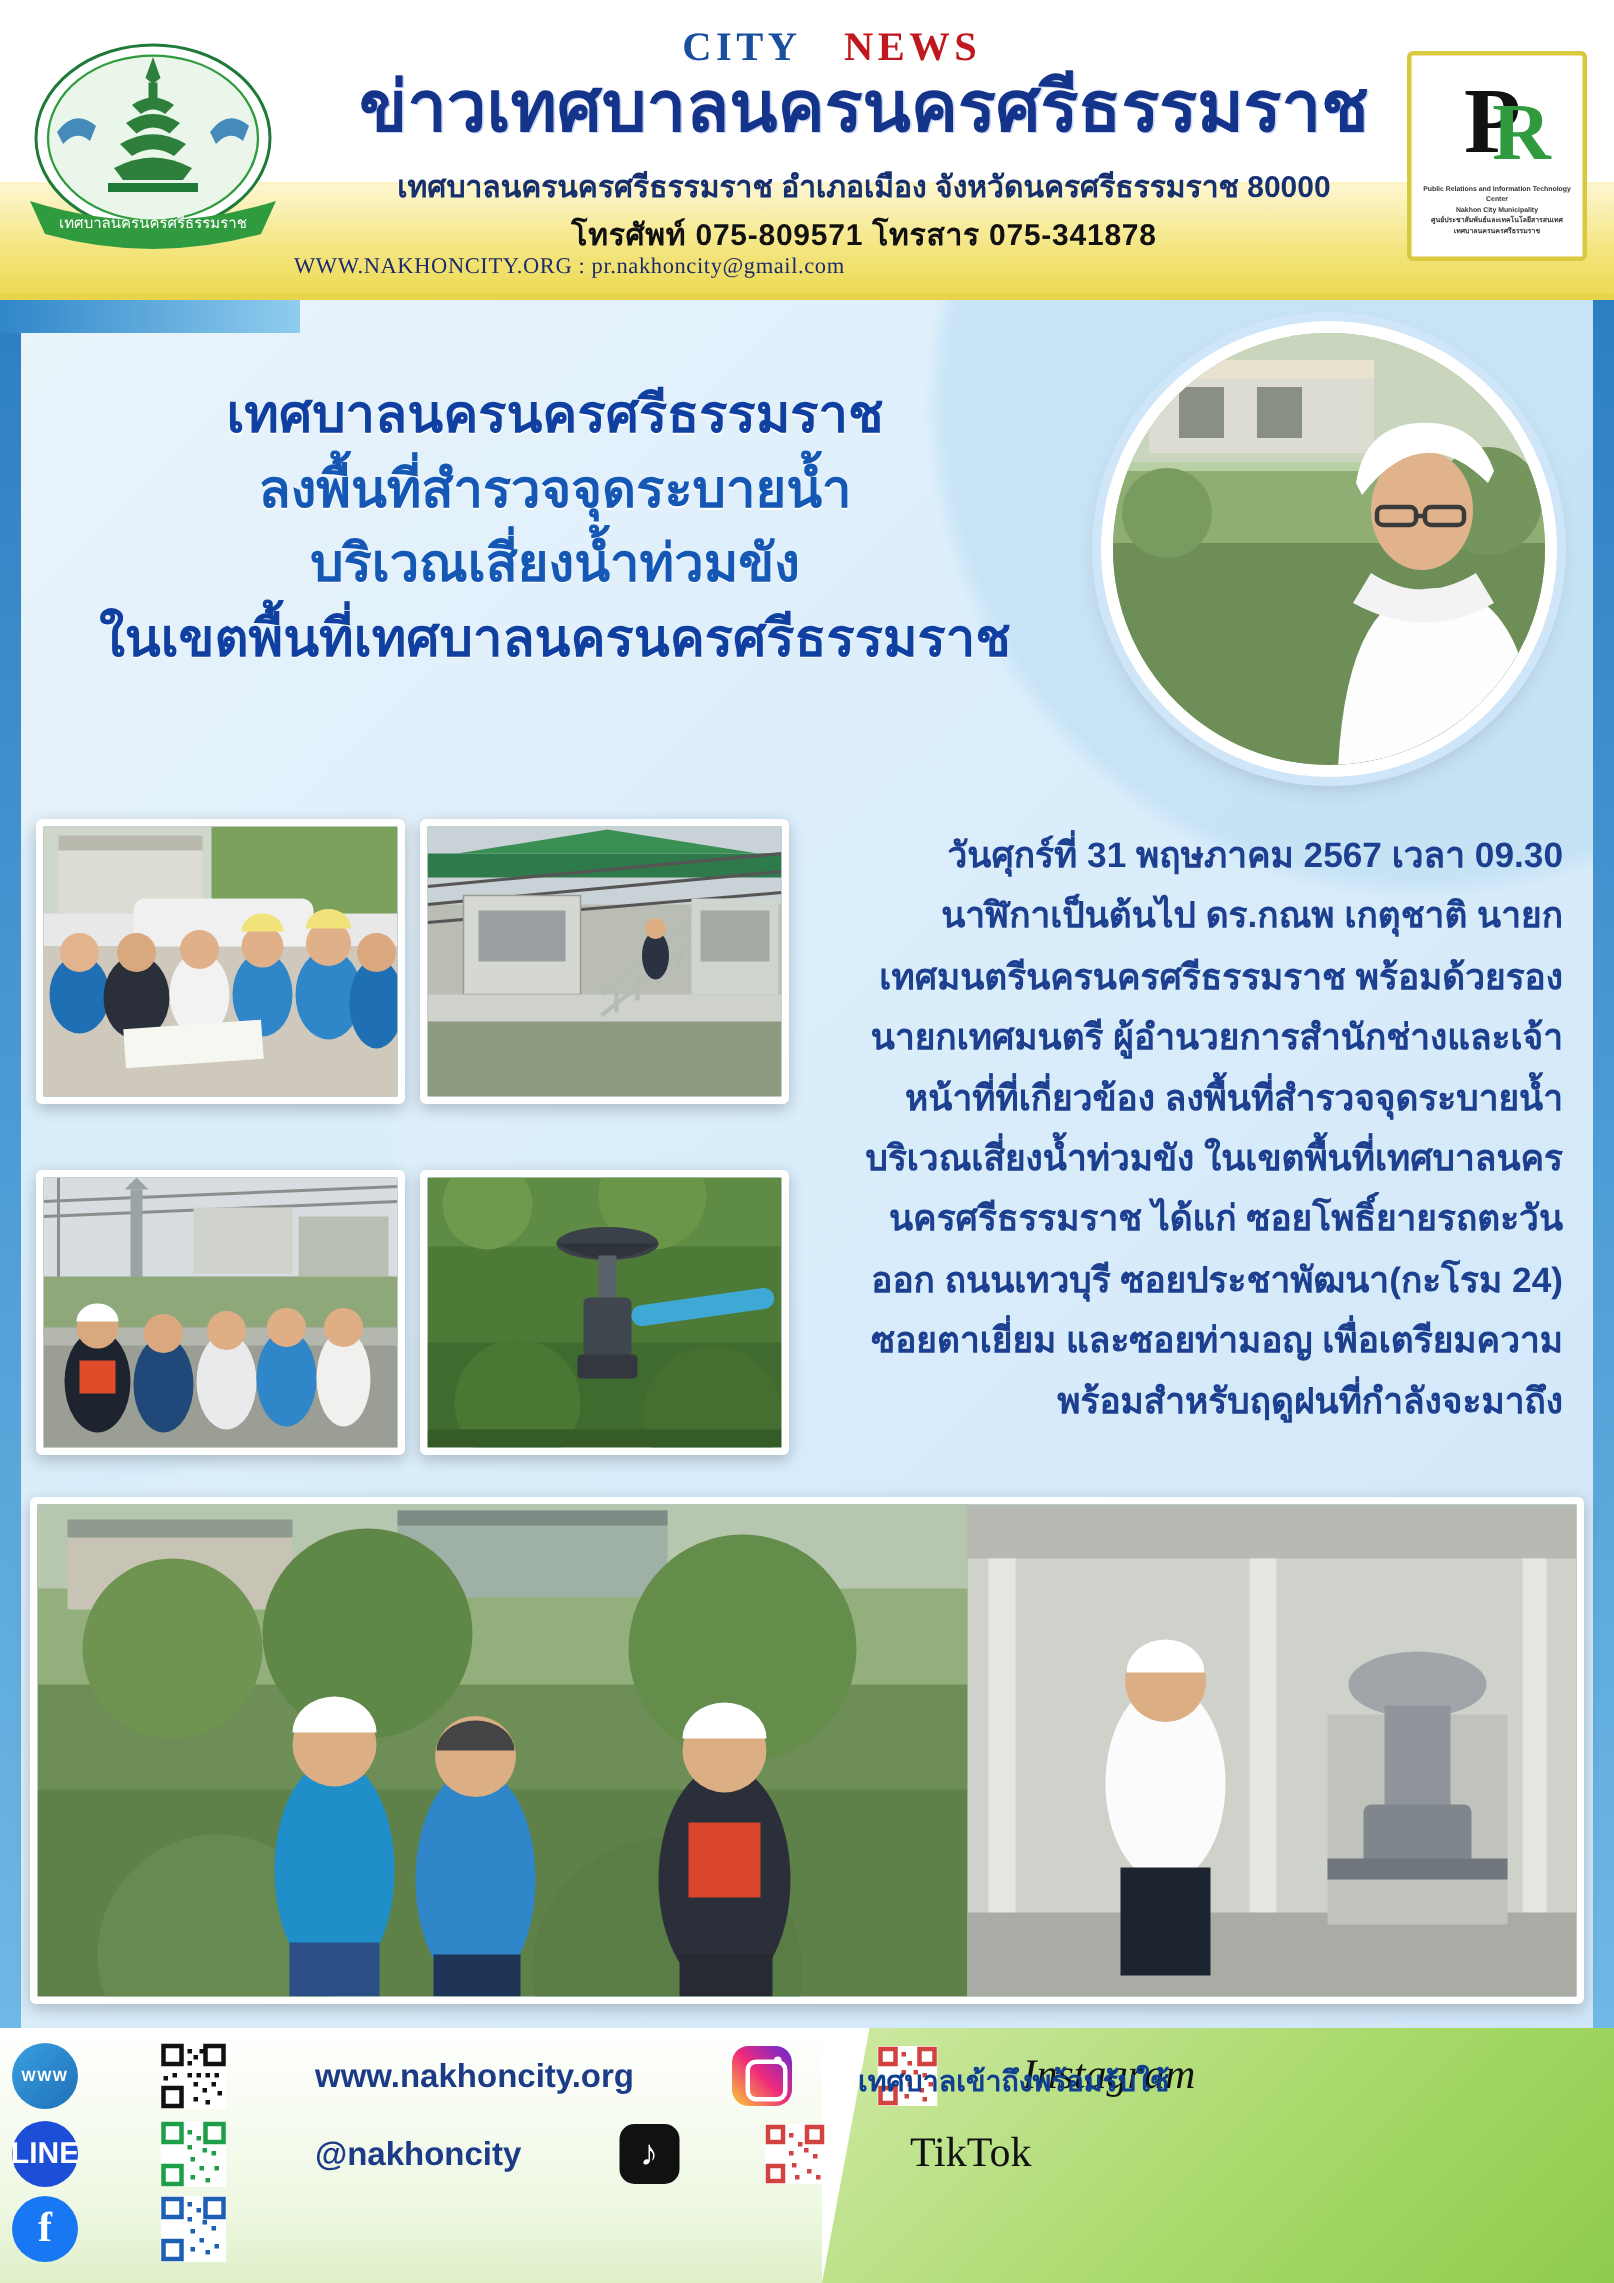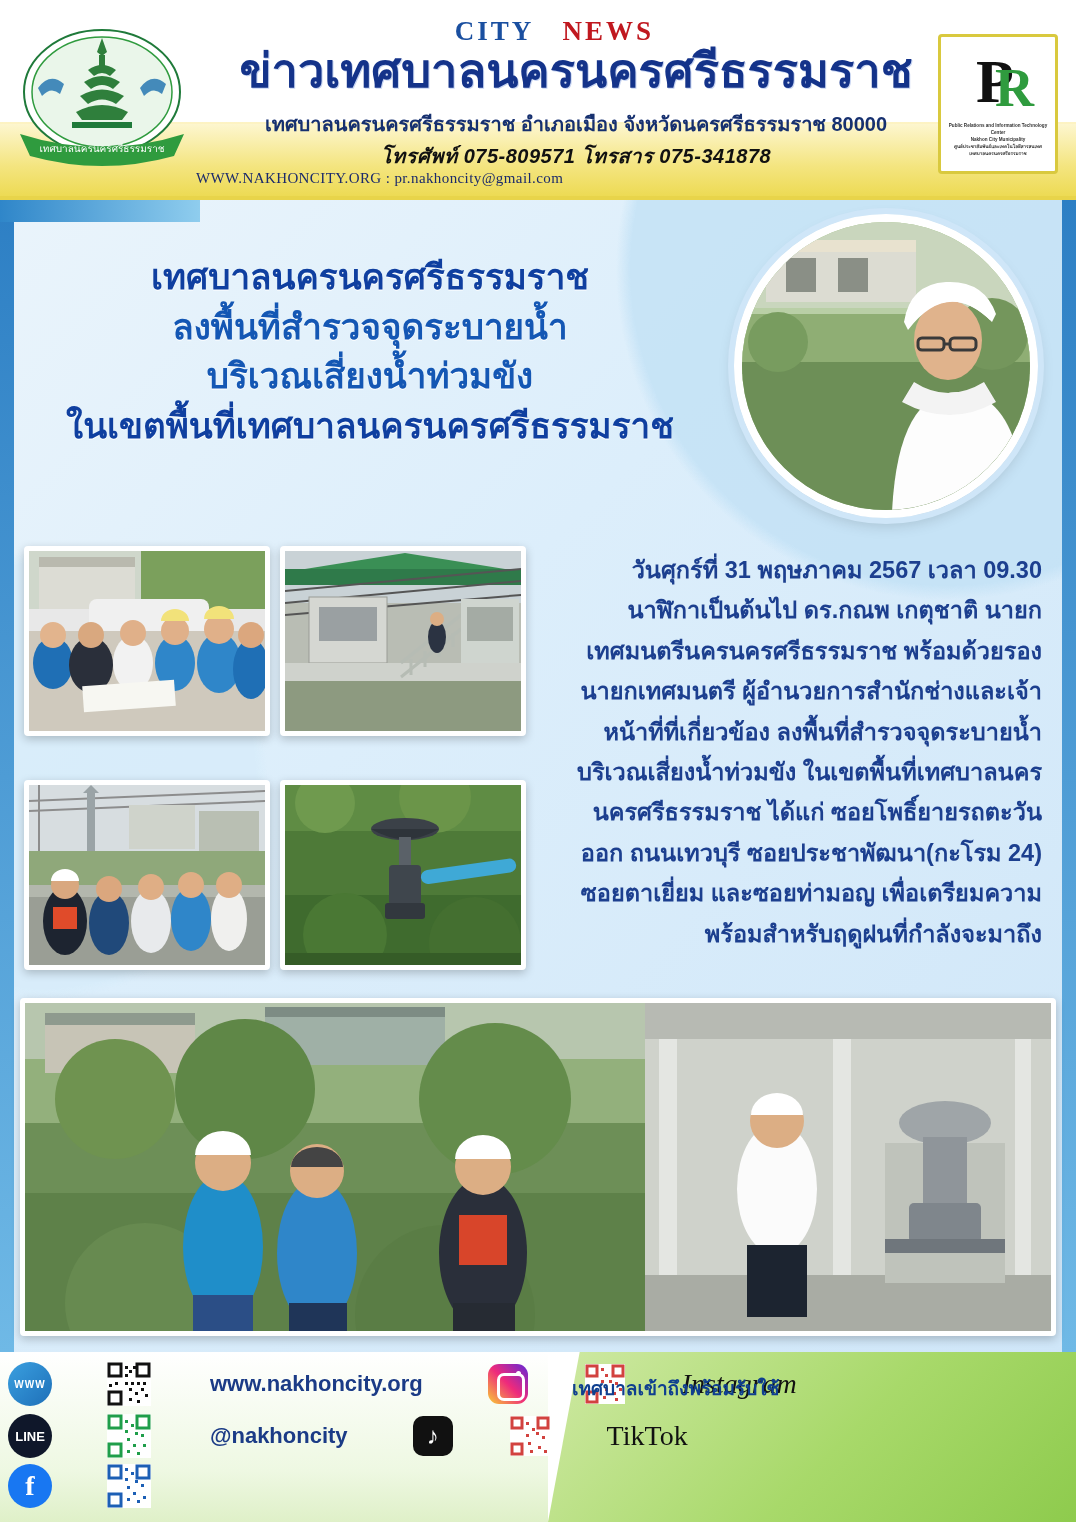--- a/index.html
+++ b/index.html
@@ -50,21 +50,20 @@
   .head-sub1 {
     position: absolute; left: 196px; top: 108px; width: 760px; text-align: center;
     font-size: 20px; font-weight: bold; color: #16306f;
     z-index: 6;
   }
   .head-sub2 {
     position: absolute; left: 196px; top: 140px; width: 760px; text-align: center;
     font-size: 20px; font-weight: bold; color: #111111;
     letter-spacing: .5px;
     z-index: 6;
-    font-style: italic;
   }
   .head-sub3 {
     position: absolute; left: 196px; top: 170px; width: 760px; text-align: left;
     font-family: "Liberation Serif", serif;
     font-size: 15px; color: #1b2a6b; letter-spacing: .4px;
     z-index: 6;
   }
   .pr-logo {
     position: absolute; right: 18px; top: 34px; width: 120px; height: 140px;
     background: #ffffff; border: 3px solid #d9c93e; border-radius: 4px;
@@ -167,21 +166,21 @@
   .f-r1 { left: 8px; top: 10px; }
   .f-r2 { left: 8px; top: 62px; }
   .f-r3 { left: 8px; top: 112px; }
 
   .badge-circle {
     width: 44px; height: 44px; border-radius: 50%;
     display: flex; align-items: center; justify-content: center;
     color: #fff; font-weight: bold; font-size: 13px; flex: none;
   }
   .bg-www { background: linear-gradient(135deg,#3aa0e0,#1e6fb8); font-size: 10px; letter-spacing:1px;}
-  .bg-line { background: #0f172a; font-size: 13px; }
+  .bg-line { background: #1d4ed8; font-size: 20px; }
   .bg-fb { background: #1877f2; font-family:"Liberation Serif",serif; font-size: 28px; line-height:1;}
 
   .qr { width: 44px; height: 44px; flex: none; margin-left: 8px; }
   .qr-s { width: 40px; height: 40px; }
 
   .f-label {
     margin-left: 12px; color: #1b3b86; font-size: 22px; font-weight: 600;
   }
   .f-label.small { font-size: 15px; line-height: 1.25; color:#1b3b86; }
 

